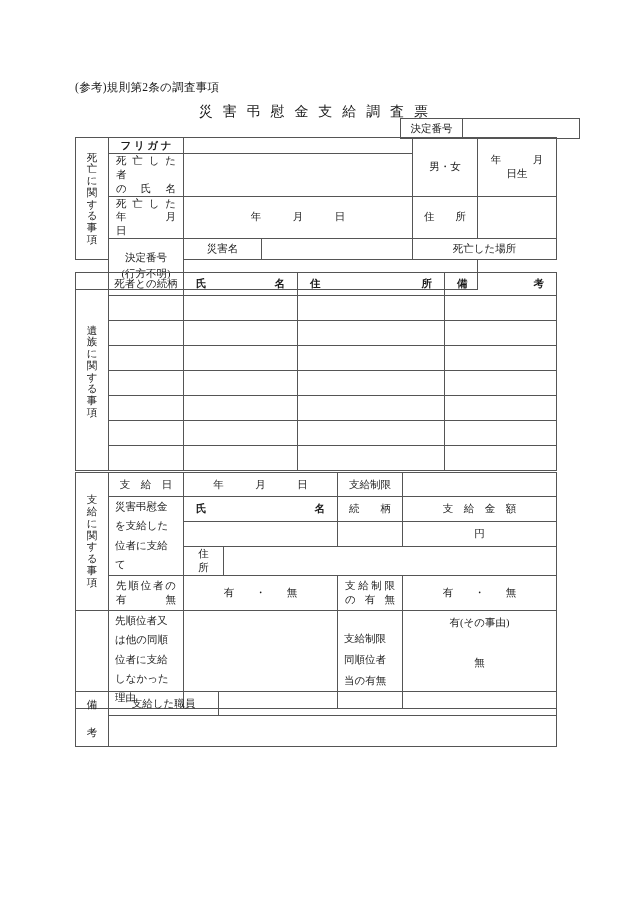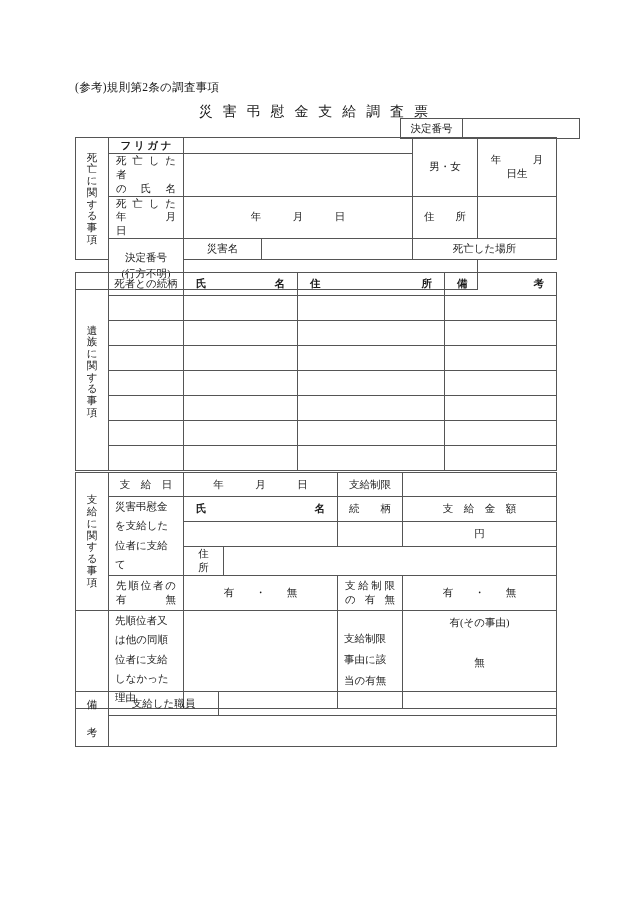--- a/index.html
+++ b/index.html
@@ -322,21 +322,21 @@
       <td style="height:66px;">
         <span class="stack-l">先順位者又</span>
         <span class="stack-l">は他の同順</span>
         <span class="stack-l">位者に支給</span>
         <span class="stack-l">しなかった</span>
         <span class="stack-l">理由</span>
       </td>
       <td colspan="2"></td>
       <td>
         <span class="stack-l" style="line-height:2.0;">支給制限</span>
-        <span class="stack-l" style="line-height:2.0;">事由に該</span>
+        <span class="stack-l" style="line-height:2.0;">同順位者</span>
         <span class="stack-l" style="line-height:2.0;">当の有無</span>
       </td>
       <td class="left" style="vertical-align:top;">
         <span style="display:block;padding-top:5px;">有(その事由)</span>
         <span style="display:block;padding-top:26px;">無</span>
       </td>
     </tr>
   </tbody>
     </table>
 

